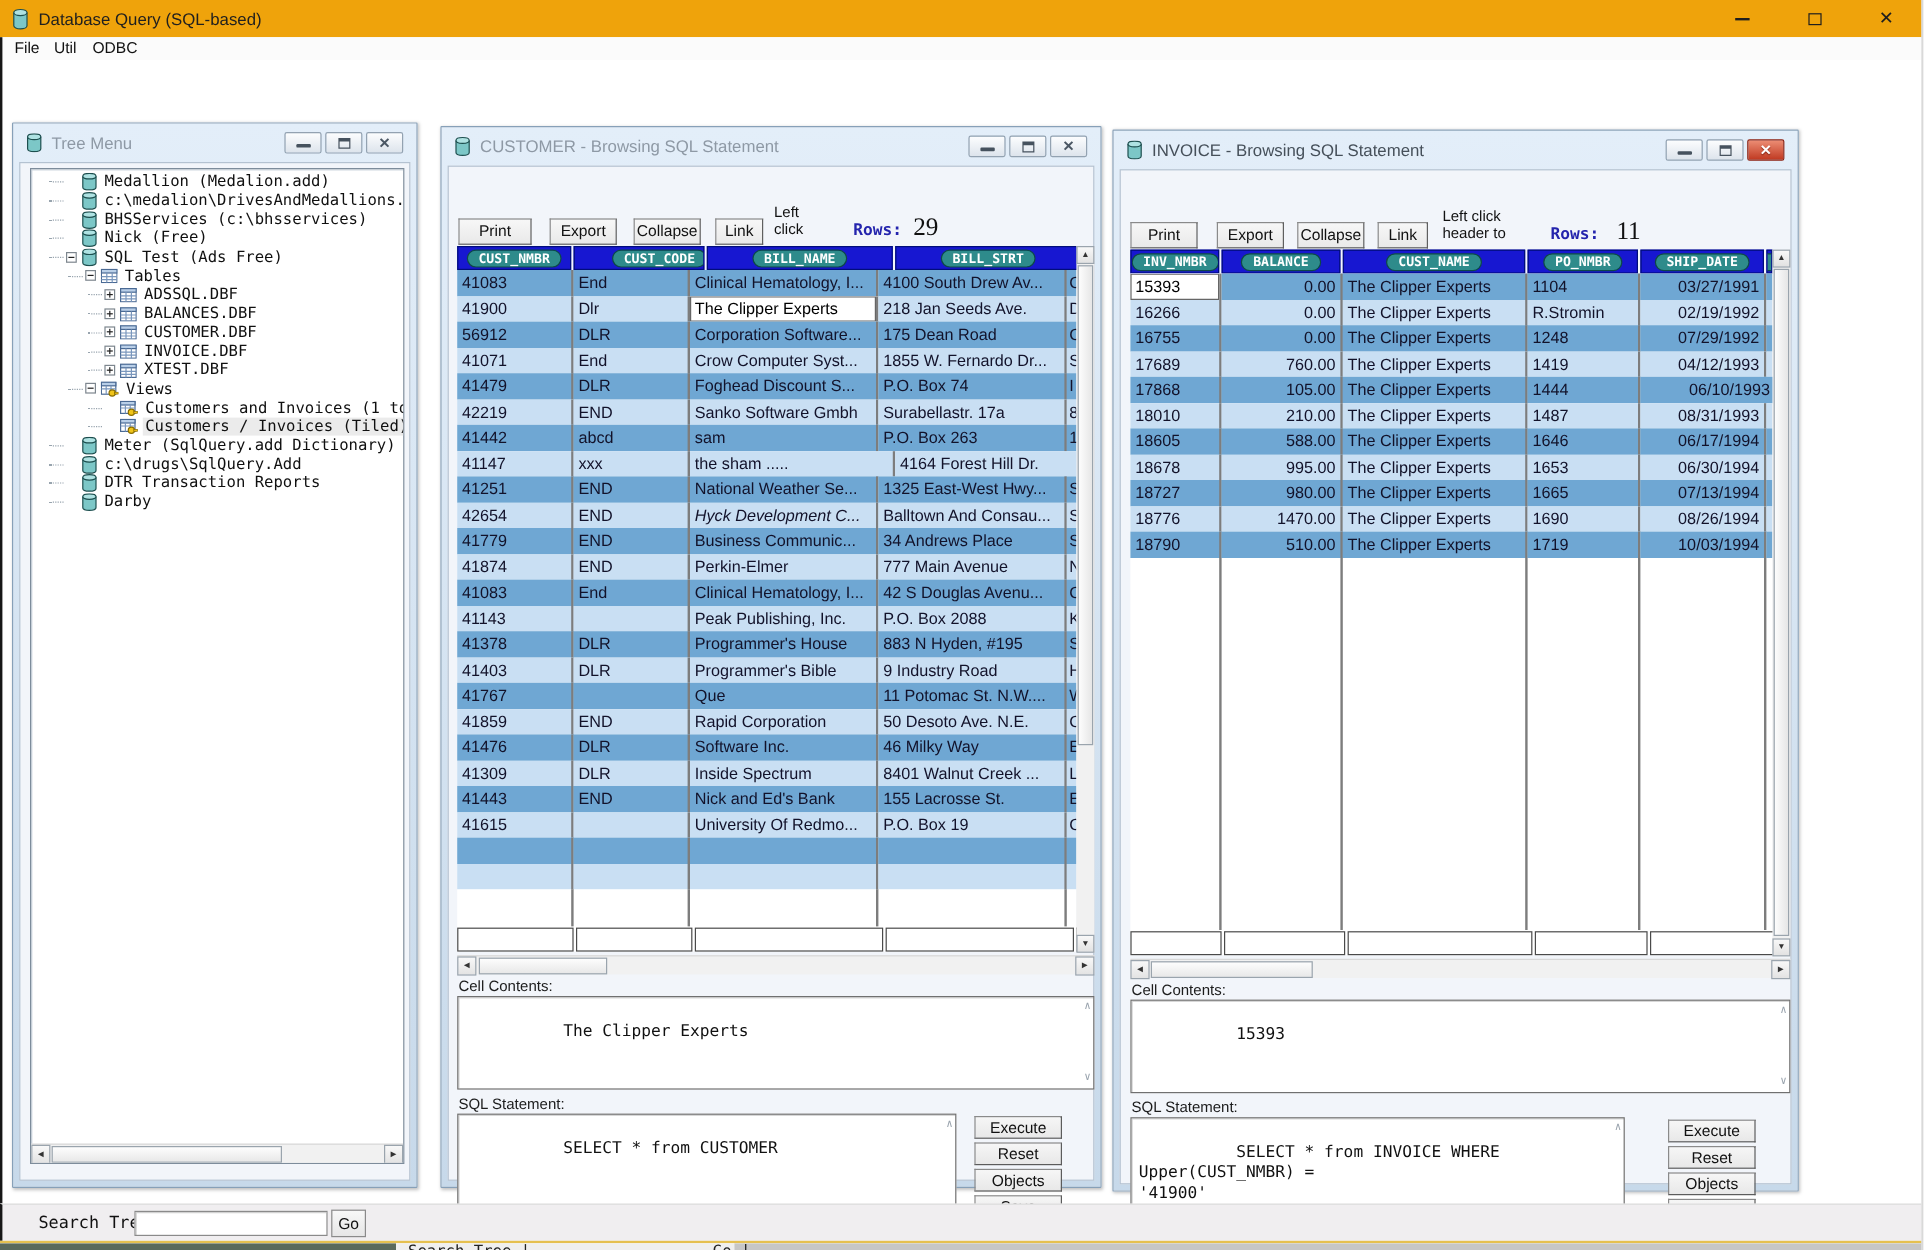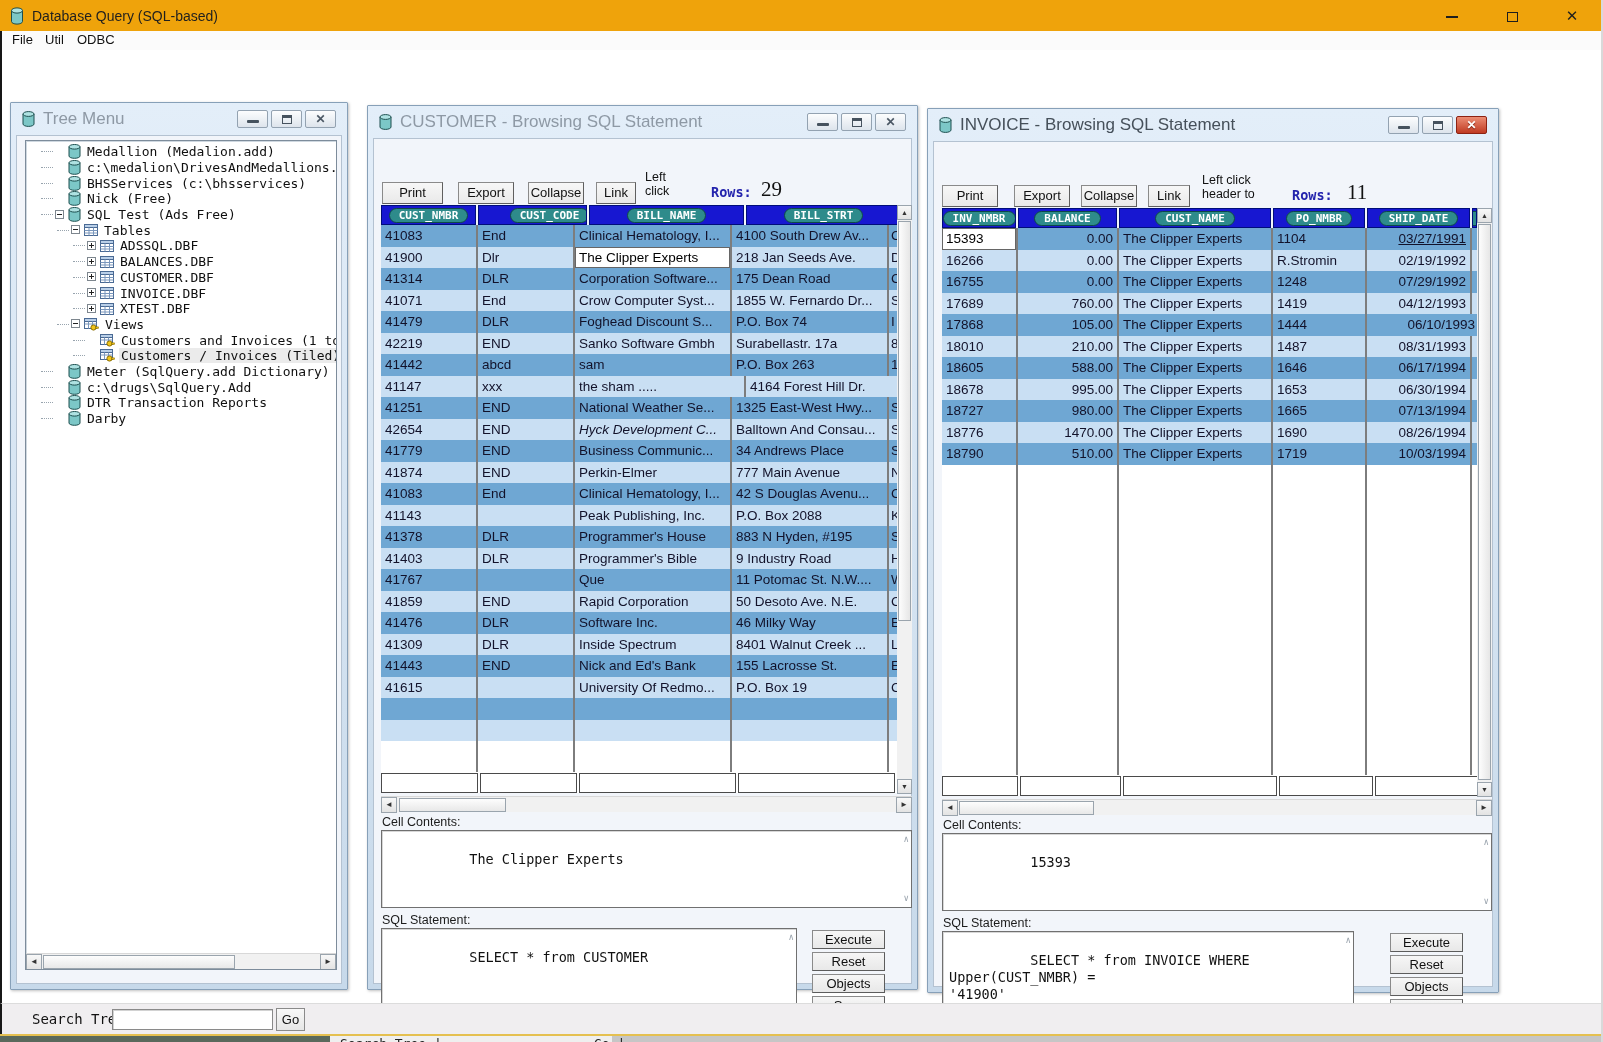--- a/index.html
+++ b/index.html
@@ -15,21 +15,21 @@
   .mc-min span { display:inline-block; width:12px; height:2px; background:#1e1e1e; vertical-align:middle; }
   .mc-max span { display:inline-block; width:11px; height:10px; border:1.5px solid #1e1e1e; vertical-align:middle; }
   .menubar { position:absolute; left:0; top:31px; width:1603px; height:19px; background:#fbfbfb; border-left:2px solid #171717; }
   .menu-item { position:absolute; top:1px; font-size:13px; color:#111; }
   .mdi { position:absolute; left:0; top:50px; width:1603px; height:953px; background:#fff; border-left:2px solid #171717; }
 
   
   .window { position:absolute; background:linear-gradient(#e3eef9,#c7d9ea); border:1px solid #87a0b8; border-radius:1px; box-shadow:1px 1px 3px rgba(0,0,0,.25); }
   .titlebar { position:absolute; left:0; top:0; right:0; height:32px; display:flex; align-items:center; }
   .titlebar .db-ico { margin-left:11px; }
-  .win-title { font-size:17px; color:#8e99a5; margin-left:8px; white-space:nowrap; }
+  .win-title { font-size:14px; color:#8e99a5; margin-left:8px; white-space:nowrap; }
   .window.active .win-title { color:#46505a; }
   .winbtns { position:absolute; top:7px; right:11px; display:flex; gap:3px; }
   .wbtn { width:31px; height:18px; border:1px solid #93a2b1; border-radius:2px; background:linear-gradient(#fcfdfe,#dde4ec); position:relative; }
   .wbtn .g-min { position:absolute; left:9px; top:9px; width:12px; height:3px; background:#46525e; border-radius:1px; }
   .wbtn .g-max { position:absolute; left:10px; top:4px; width:10px; height:9px; border:1.5px solid #46525e; border-top-width:3px; }
   .wbtn .g-x { position:absolute; left:0; top:0; width:100%; text-align:center; font-size:12px; font-weight:bold; color:#4b5764; line-height:17px; }
   .wbtn.close-active { background:linear-gradient(#ec8d74,#c03a22); border-color:#8d2212; }
   .wbtn.close-active .g-x { color:#fff; text-shadow:0 1px 1px #7a1a0a; }
   .win-content { position:absolute; left:5px; right:5px; top:32px; bottom:5px; background:#f2f5fa; border:1px solid #b4c2d1; }
 
@@ -468,21 +468,21 @@
                 <div class="gcell" style="width: 8px; padding: 0px 0px 0px 2px; border-right: none;">C</div>
               </div>
               <div class="grow light">
                 <div class="gcell" style="width: 97px;">41900</div>
                 <div class="gcell" style="width: 97px;">Dlr</div>
                 <div class="gcell selcell" style="width: 157px;">The Clipper Experts</div>
                 <div class="gcell" style="width: 157px;">218 Jan Seeds Ave.</div>
                 <div class="gcell" style="width: 8px; padding: 0px 0px 0px 2px; border-right: none;">D</div>
               </div>
               <div class="grow dark">
-                <div class="gcell" style="width: 97px;">41314</div>
+                <div class="gcell" style="width: 97px;">56912</div>
                 <div class="gcell" style="width: 97px;">DLR</div>
                 <div class="gcell" style="width: 157px;">Corporation Software...</div>
                 <div class="gcell" style="width: 157px;">175 Dean Road</div>
                 <div class="gcell" style="width: 8px; padding: 0px 0px 0px 2px; border-right: none;">C</div>
               </div>
               <div class="grow light">
                 <div class="gcell" style="width: 97px;">41071</div>
                 <div class="gcell" style="width: 97px;">End</div>
                 <div class="gcell" style="width: 157px;">Crow Computer Syst...</div>
                 <div class="gcell" style="width: 157px;">1855 W. Fernardo Dr...</div>
@@ -728,21 +728,21 @@
               <div class="ghcell" style="width: 5px; margin-right: 0px;">
                 <span class="pill" style="padding:0 6px">&nbsp;</span>
               </div>
             </div>
             <div class="grid-body" style="width: 535px;">
               <div class="grow dark">
                 <div class="gcell selcell" style="width: 76px;">15393</div>
                 <div class="gcell r" style="width: 101px;">0.00</div>
                 <div class="gcell" style="width: 154px;">The Clipper Experts</div>
                 <div class="gcell" style="width: 94px;">1104</div>
-                <div class="gcell r" style="width: 105px; text-decoration: underline;">03/27/1991</div>
+                <div class="gcell r" style="width: 105px;">03/27/1991</div>
                 <div class="gcell" style="width: 5px; padding: 0px 0px 0px 2px; border-right: none;"></div>
               </div>
               <div class="grow light">
                 <div class="gcell" style="width: 76px;">16266</div>
                 <div class="gcell r" style="width: 101px;">0.00</div>
                 <div class="gcell" style="width: 154px;">The Clipper Experts</div>
                 <div class="gcell" style="width: 94px;">R.Stromin</div>
                 <div class="gcell r" style="width: 105px;">02/19/1992</div>
                 <div class="gcell" style="width: 5px; padding: 0px 0px 0px 2px; border-right: none;"></div>
               </div>

